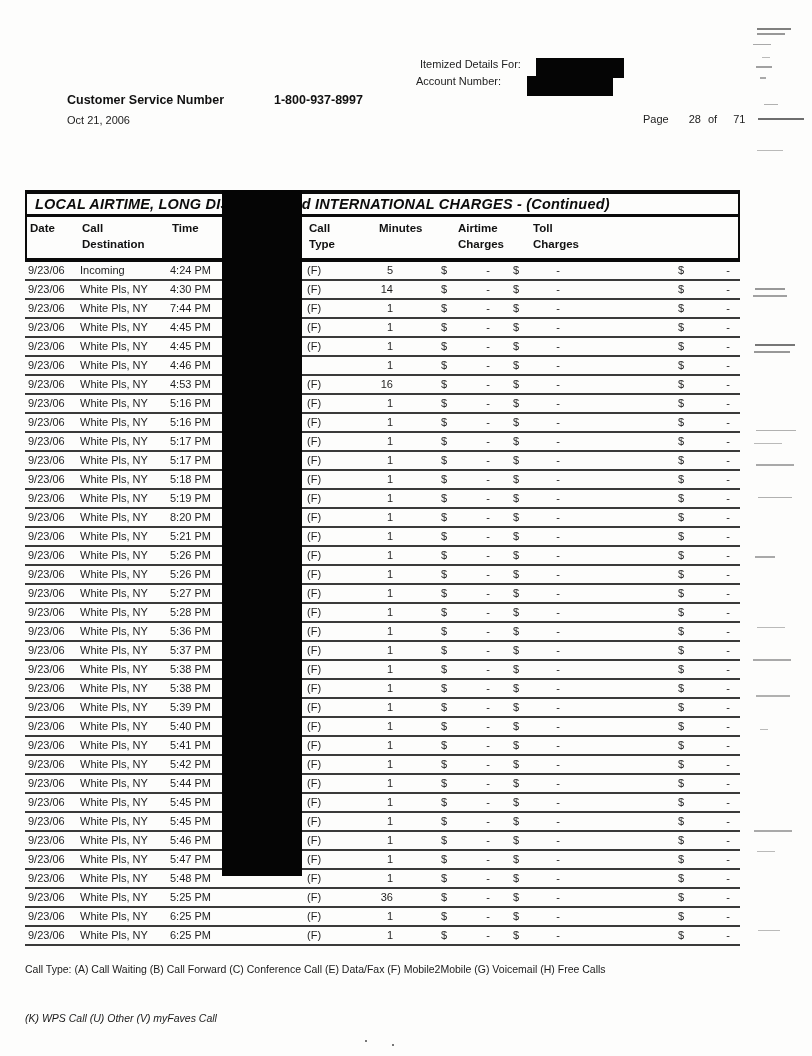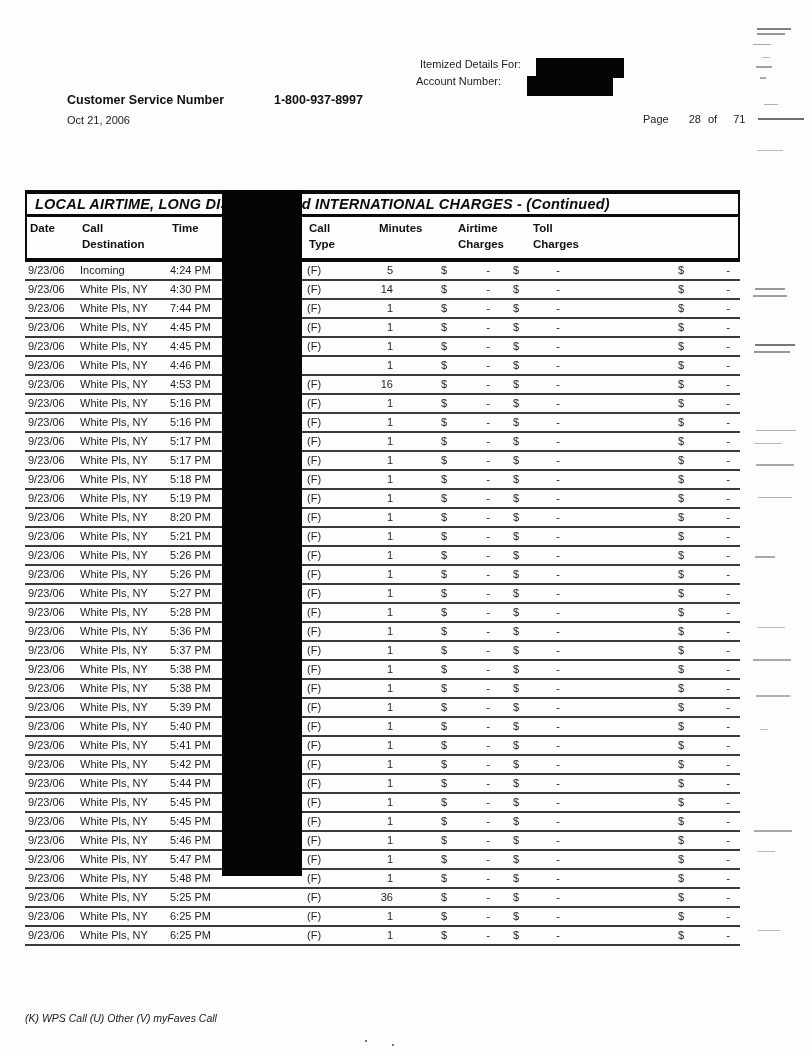--- a/index.html
+++ b/index.html
@@ -848,20 +848,21 @@
       </div>
       <div class="money m-tot">
         <span>$</span>
         <span>-</span>
       </div>
     </div>
       </div>
     <div class="redact-column"></div>
   </div>
 
+  <div class="abs legend" style="left:25px; top:963px;">Call Type: (A) Call Waiting (B) Call Forward (C) Conference Call (E) Data/Fax (F) Mobile2Mobile (G) Voicemail (H) Free Calls</div>
   <div class="abs legend" style="left:25px; top:1012px;font-style:italic;">(K) WPS Call (U) Other (V) myFaves Call</div>
 
   <span class="mark" style="left:757px;top:28px;width:34px;height:2px;opacity:.75"></span>
   <span class="mark" style="left:757px;top:33px;width:28px;height:2px;opacity:.6"></span>
   <span class="mark" style="left:753px;top:44px;width:18px;height:1px;opacity:.5"></span>
   <span class="mark" style="left:762px;top:57px;width:8px;height:1px;opacity:.4"></span>
   <span class="mark" style="left:756px;top:66px;width:16px;height:2px;opacity:.55"></span>
   <span class="mark" style="left:760px;top:77px;width:6px;height:2px;opacity:.5"></span>
   <span class="mark" style="left:764px;top:104px;width:14px;height:1px;opacity:.45"></span>
   <span class="mark" style="left:758px;top:118px;width:46px;height:2px;opacity:.85"></span>

